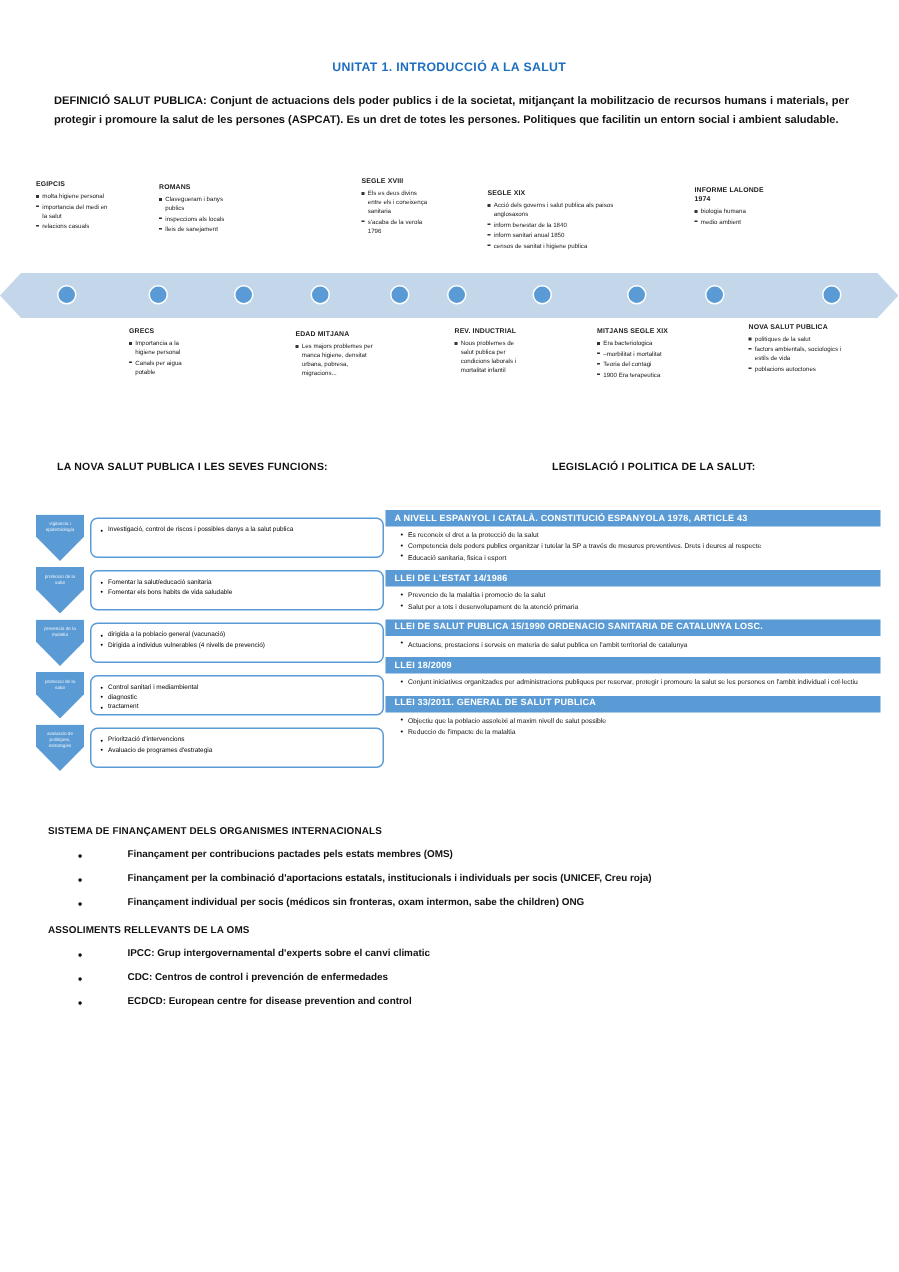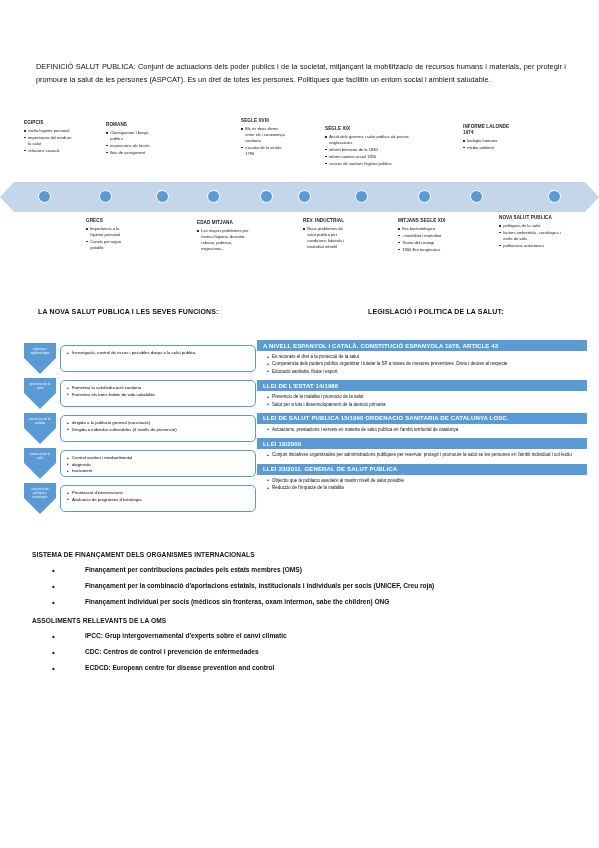--- a/index.html
+++ b/index.html
@@ -14,21 +14,21 @@
 
   
   .doc-title {
     position: absolute; left: 0; top: 40px; width: 599px;
     text-align: center;
     font-size: 8.2px; font-weight: bold; letter-spacing: .25px;
     color: #1f6fc0;
   }
   .intro {
     position: absolute; left: 36px; top: 60px; width: 530px;
-    font-size: 7.4px; font-weight: normal; line-height: 1.82;
+    font-size: 7.4px; font-weight: bold; line-height: 1.82;
     text-align: justify; color: #111;
   }
 
   
   .timeline-band {
     position: absolute; left: 0; top: 182px; width: 599px; height: 30px;
     background: #c3d6ea;
     clip-path: polygon(14px 0, 585px 0, 599px 50%, 585px 100%, 14px 100%, 0 50%);
   }
   .tl-dot {
@@ -106,20 +106,21 @@
   }
   .blk-list li::before {
     content: "•"; position: absolute; left: 0; top: -1px; font-size: 8px;
   }
 </style>
 </head>
 <body>
 
 <div class="page">
 
+  <div class="doc-title">UNITAT 1. INTRODUCCIÓ A LA SALUT</div>
   <div class="intro">DEFINICIÓ SALUT PUBLICA: Conjunt de actuacions dels poder publics i de la societat, mitjançant la mobilitzacio de recursos humans i materials, per protegir i promoure la salut de les persones (ASPCAT). Es un dret de totes les persones. Politiques que facilitin un entorn social i ambient saludable.</div>
 
   <div class="timeline-band"></div>
   <div id="tl-dots">
       <div class="tl-dot" style="left: 38px;"></div>
       <div class="tl-dot" style="left: 99px;"></div>
       <div class="tl-dot" style="left: 156px;"></div>
       <div class="tl-dot" style="left: 207px;"></div>
       <div class="tl-dot" style="left: 260px;"></div>
       <div class="tl-dot" style="left: 298px;"></div>

